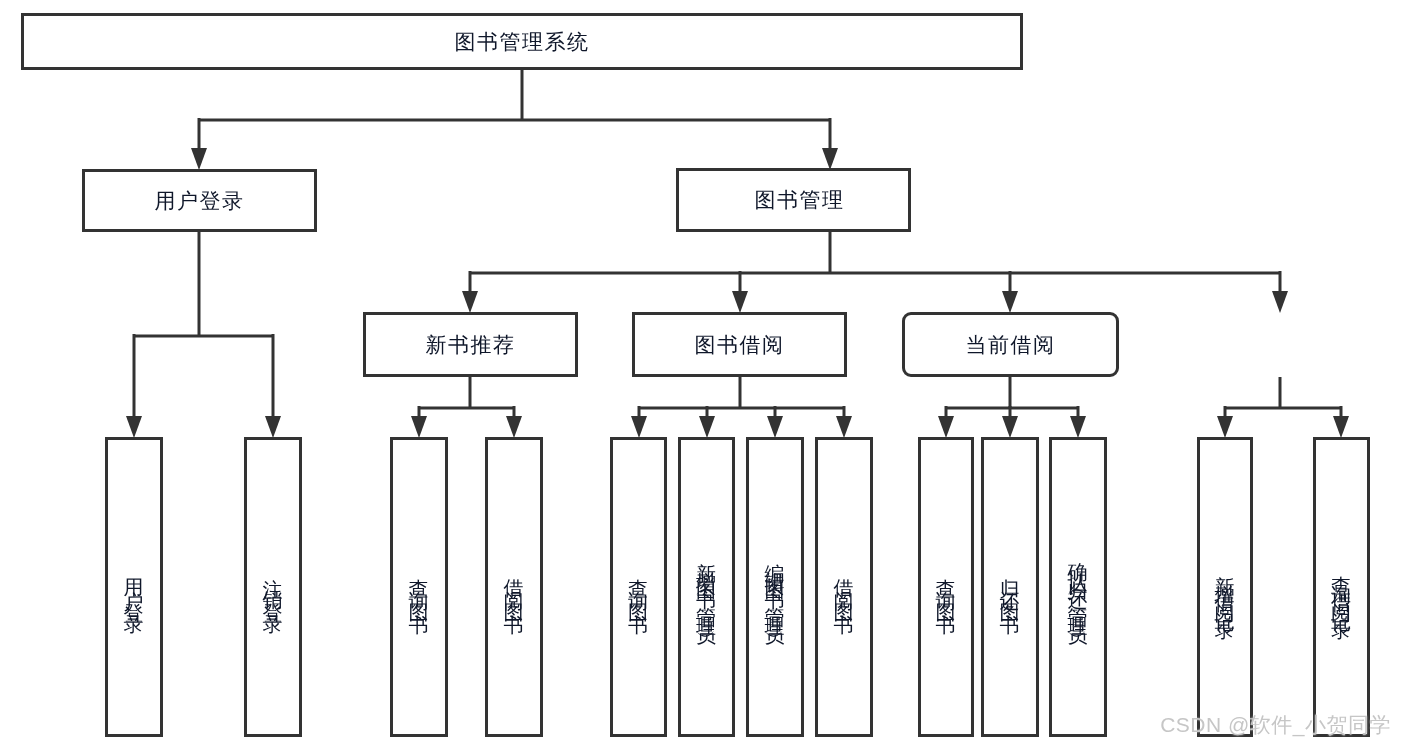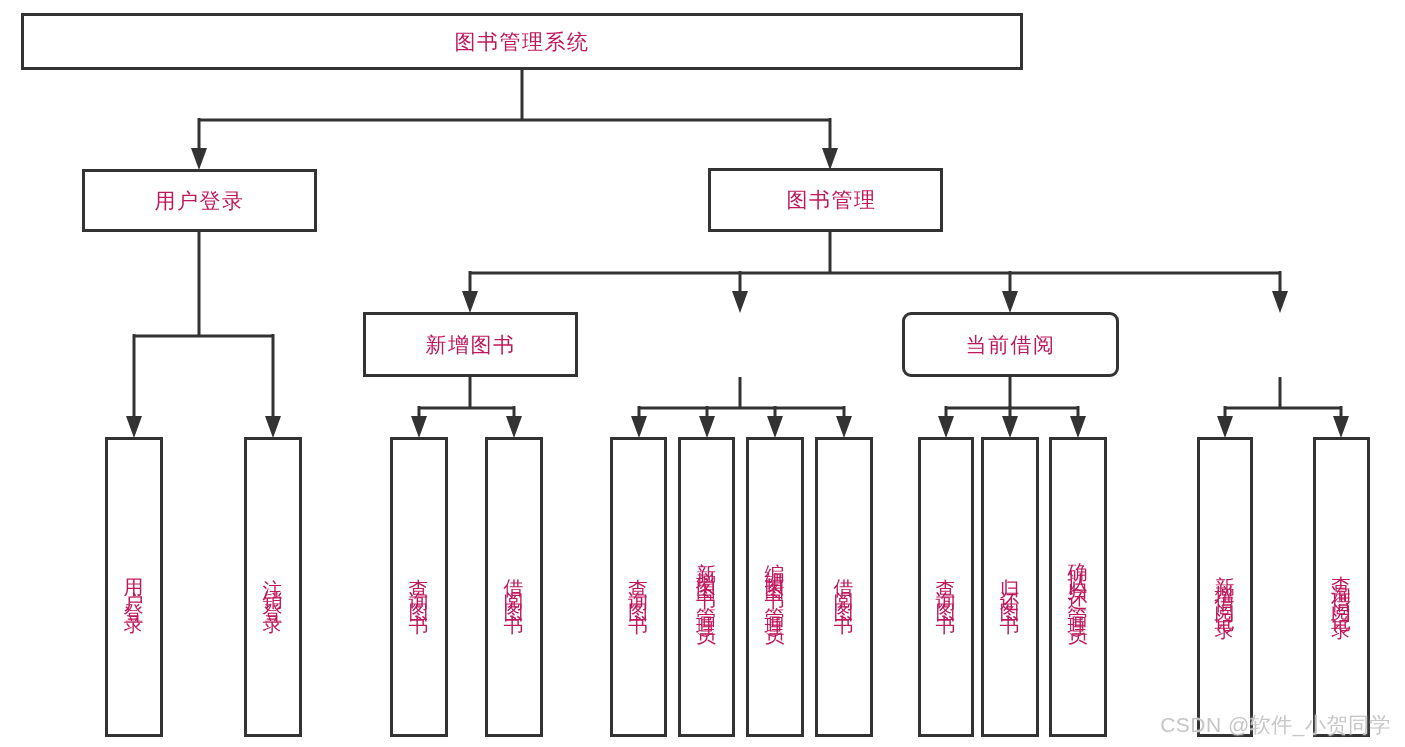--- a/index.html
+++ b/index.html
@@ -18,41 +18,41 @@
     pointer-events: none;
   }
   .node {
     position: absolute;
     background: #ffffff;
     border: 3px solid #333333;
     box-sizing: border-box;
     display: flex;
     align-items: center;
     justify-content: center;
-    color: #be185d;
+    color: #0f172a;
     z-index: 2;
   }
   .h-node {
     font-size: 21px;
     letter-spacing: 1.5px;
     white-space: nowrap;
   }
   .v-node {
     writing-mode: vertical-rl;
     text-orientation: mixed;
     font-size: 20px;
     letter-spacing: 12px;
     line-height: 1;
   }
   .v-node.long { letter-spacing: 9px; }
 
   
   #b-root          { left: 21px;   top: 13px;  width: 1002px; height: 57px; }
   #b-user-login    { left: 82px;   top: 169px; width: 235px;  height: 63px; }
-  #b-book-mgmt     { left: 708px;  top: 168px; width: 235px;  height: 64px; padding-left: 12px; }
+  #b-book-mgmt     { left: 676px;  top: 168px; width: 235px;  height: 64px; padding-left: 12px; }
   #b-new-books     { left: 363px;  top: 312px; width: 215px;  height: 65px; }
   #b-book-borrow   { left: 632px;  top: 312px; width: 215px;  height: 65px; }
   #b-current-borrow{ left: 902px;  top: 312px; width: 217px;  height: 65px; border-radius: 9px; }
   #b-borrow-records{ left: 1172px; top: 312px; width: 215px;  height: 65px; }
 
   .leaf { top: 437px; height: 300px; width: 58px; }
   #l-user-login      { left: 105px; }
   #l-logout          { left: 244px; }
   #l-query-1         { left: 390px; }
   #l-borrow-1        { left: 485px; }
@@ -147,21 +147,22 @@
       <polygon points="1217,416 1233,416 1225,438"></polygon>
       <polygon points="1333,416 1349,416 1341,438"></polygon>
     </g>
   </svg>
 
   <div class="node h-node" id="b-root">图书管理系统</div>
 
   <div class="node h-node" id="b-user-login">用户登录</div>
   <div class="node h-node" id="b-book-mgmt">图书管理</div>
 
-  <div class="node h-node" id="b-new-books">新增图书</div>
+  <div class="node h-node" id="b-new-books">新书推荐</div>
+  <div class="node h-node" id="b-book-borrow">图书借阅</div>
   <div class="node h-node" id="b-current-borrow">当前借阅</div>
 
   <div class="node v-node leaf" id="l-user-login">用户登录</div>
   <div class="node v-node leaf" id="l-logout">注销登录</div>
 
   <div class="node v-node leaf" id="l-query-1">查询图书</div>
   <div class="node v-node leaf" id="l-borrow-1">借阅图书</div>
 
   <div class="node v-node leaf" id="l-query-2">查询图书</div>
   <div class="node v-node leaf long" id="l-add-book">新增图书（管理员）</div>

